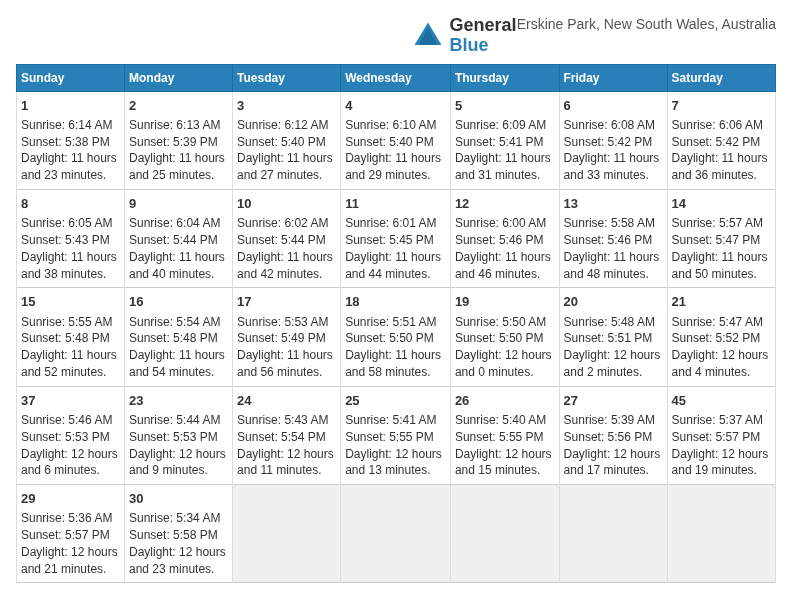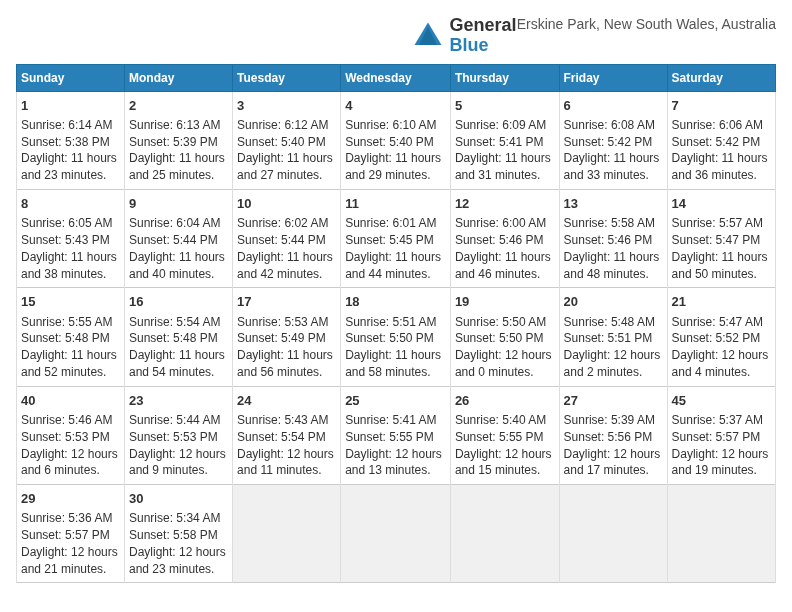--- a/index.html
+++ b/index.html
@@ -212,21 +212,21 @@
     <span class="day-number">20</span>
     <span class="day-info">Sunrise: 5:48 AM<br>Sunset: 5:51 PM<br>Daylight: 12 hours and 2 minutes.</span>
   </td>
         <td>
     <span class="day-number">21</span>
     <span class="day-info">Sunrise: 5:47 AM<br>Sunset: 5:52 PM<br>Daylight: 12 hours and 4 minutes.</span>
   </td>
       </tr>
       <tr>
         <td>
-    <span class="day-number">40</span>
+    <span class="day-number">37</span>
     <span class="day-info">Sunrise: 5:46 AM<br>Sunset: 5:53 PM<br>Daylight: 12 hours and 6 minutes.</span>
   </td>
         <td>
     <span class="day-number">23</span>
     <span class="day-info">Sunrise: 5:44 AM<br>Sunset: 5:53 PM<br>Daylight: 12 hours and 9 minutes.</span>
   </td>
         <td>
     <span class="day-number">24</span>
     <span class="day-info">Sunrise: 5:43 AM<br>Sunset: 5:54 PM<br>Daylight: 12 hours and 11 minutes.</span>
   </td>

